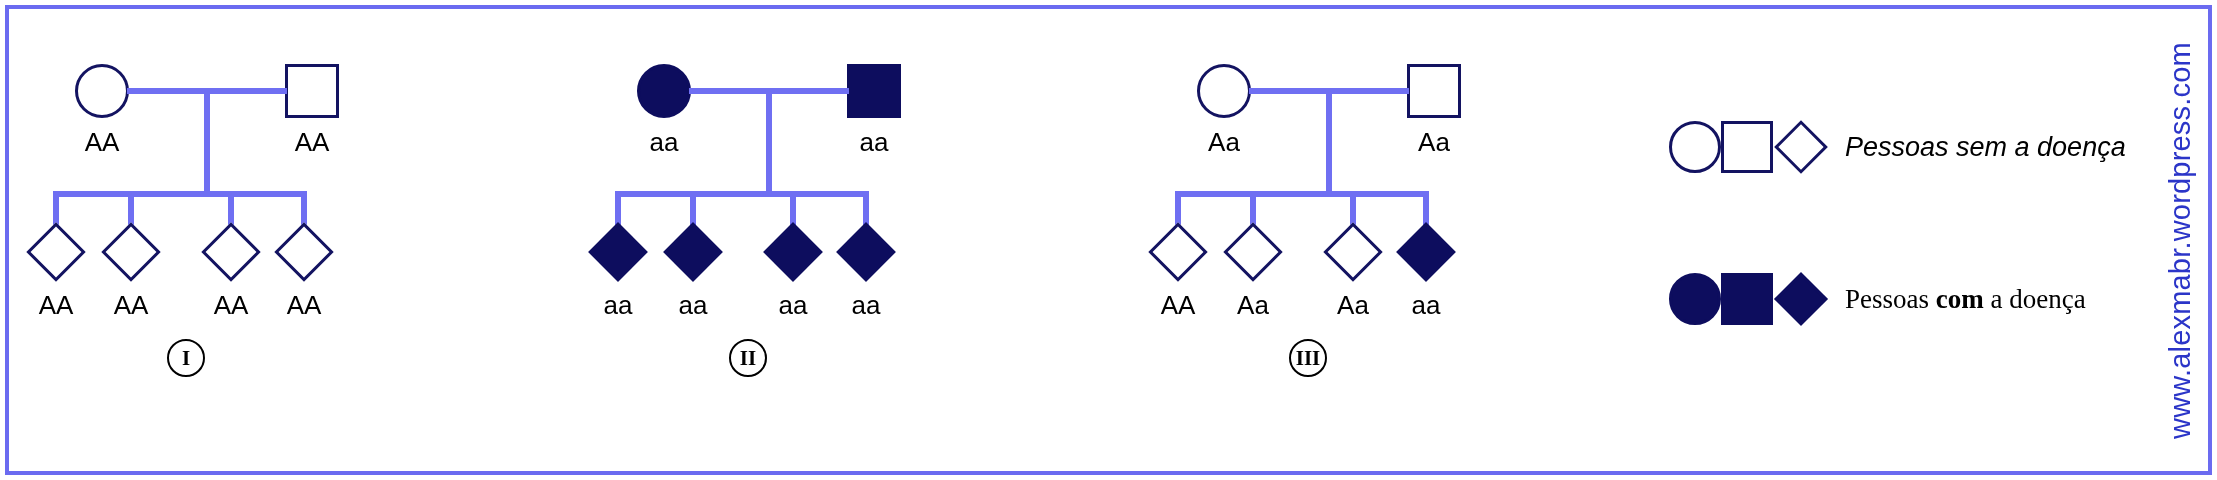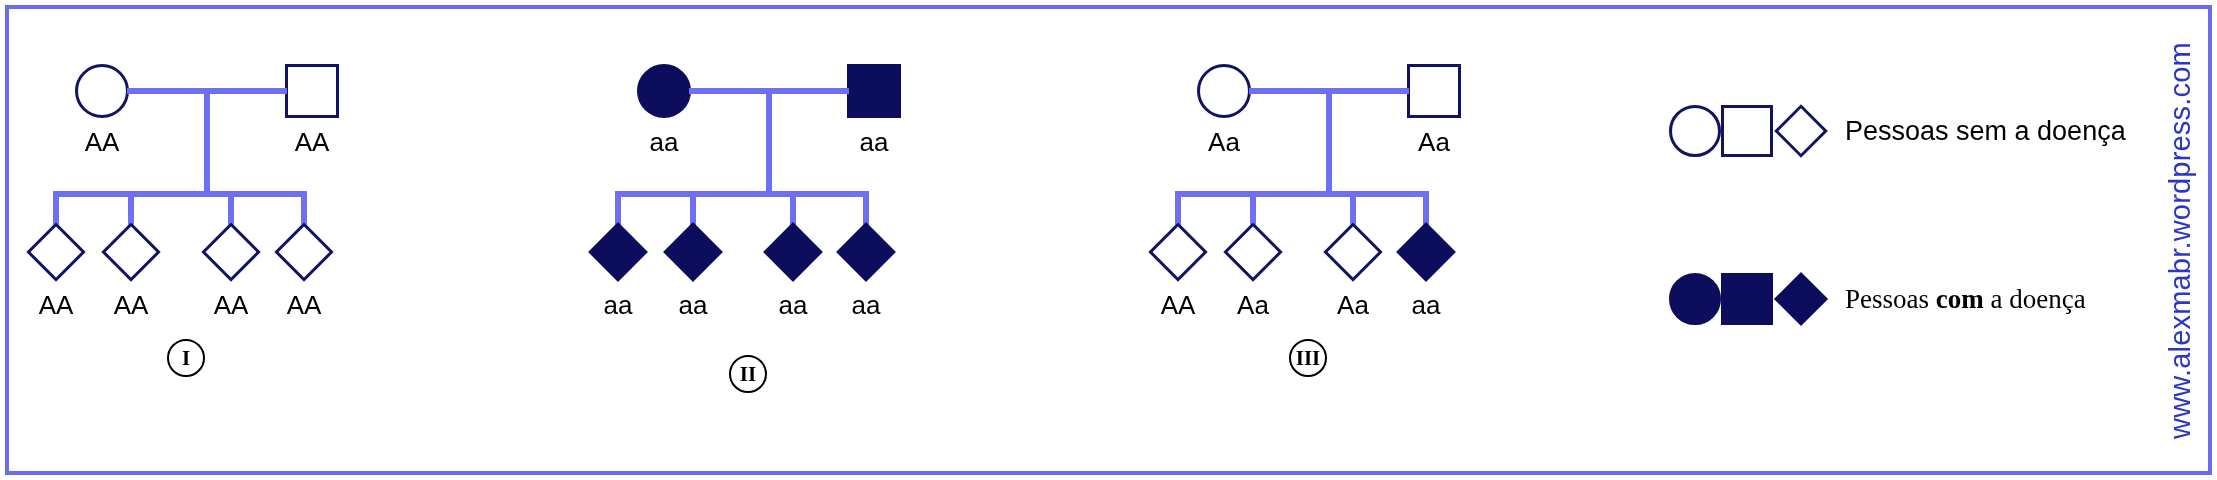--- a/index.html
+++ b/index.html
@@ -68,21 +68,21 @@
     border-radius: 50%;
     display: flex; align-items: center; justify-content: center;
     font-size: 21px; font-weight: bold; color: #000000;
     font-family: "Liberation Serif", serif;
     line-height: 1;
   }
 
   
   #legend { position: absolute; left: 1660px; top: 0; width: 470px; height: 462px; }
   .leg-row { position: absolute; left: 0; display: flex; align-items: center; }
-  .leg-row.r1 { top: 96px; }
+  .leg-row.r1 { top: 112px; font-style: italic; }
   .leg-row.r2 { top: 264px; font-family: Liberation Serif, serif; }
   .leg-shapes { display: flex; align-items: center; }
   .leg-circ {
     width: 52px; height: 52px; border-radius: 50%;
     border: 3.5px solid #131361; background: #ffffff;
   }
   .leg-circ.aff { background: #0d0d5e; border-color: #0d0d5e; }
   .leg-sq {
     width: 52px; height: 52px;
     border: 3.5px solid #131361; background: #ffffff;
@@ -167,21 +167,21 @@
       <div class="line vline" style="left:201px; top:182px; height:40px;"></div>
       <div class="line vline" style="left:274px; top:182px; height:40px;"></div>
       <div class="shape dia aff" style="left:8px;   top:222px;"></div>
       <div class="shape dia aff" style="left:83px;  top:222px;"></div>
       <div class="shape dia aff" style="left:183px; top:222px;"></div>
       <div class="shape dia aff" style="left:256px; top:222px;"></div>
       <div class="geno" style="left:-18px; top:283px; width:94px;">aa</div>
       <div class="geno" style="left:57px;  top:283px; width:94px;">aa</div>
       <div class="geno" style="left:157px; top:283px; width:94px;">aa</div>
       <div class="geno" style="left:230px; top:283px; width:94px;">aa</div>
-      <div class="badge" style="left:140px; top:346px;">II</div>
+      <div class="badge" style="left:140px; top:330px;">II</div>
     </div>
 
     <div class="ped ped-III">
       <div class="shape circ" style="left:48px;  top:55px;"></div>
       <div class="geno" style="left:28px; top:120px; width:94px;">Aa</div>
       <div class="shape sq" style="left:258px; top:55px;"></div>
       <div class="geno" style="left:238px; top:120px; width:94px;">Aa</div>
       <div class="line hline" style="left:100px; top:79px; width:160px;"></div>
       <div class="line vline" style="left:177px; top:79px; height:105px;"></div>
       <div class="line hline" style="left:26px; top:182px; width:254px;"></div>

